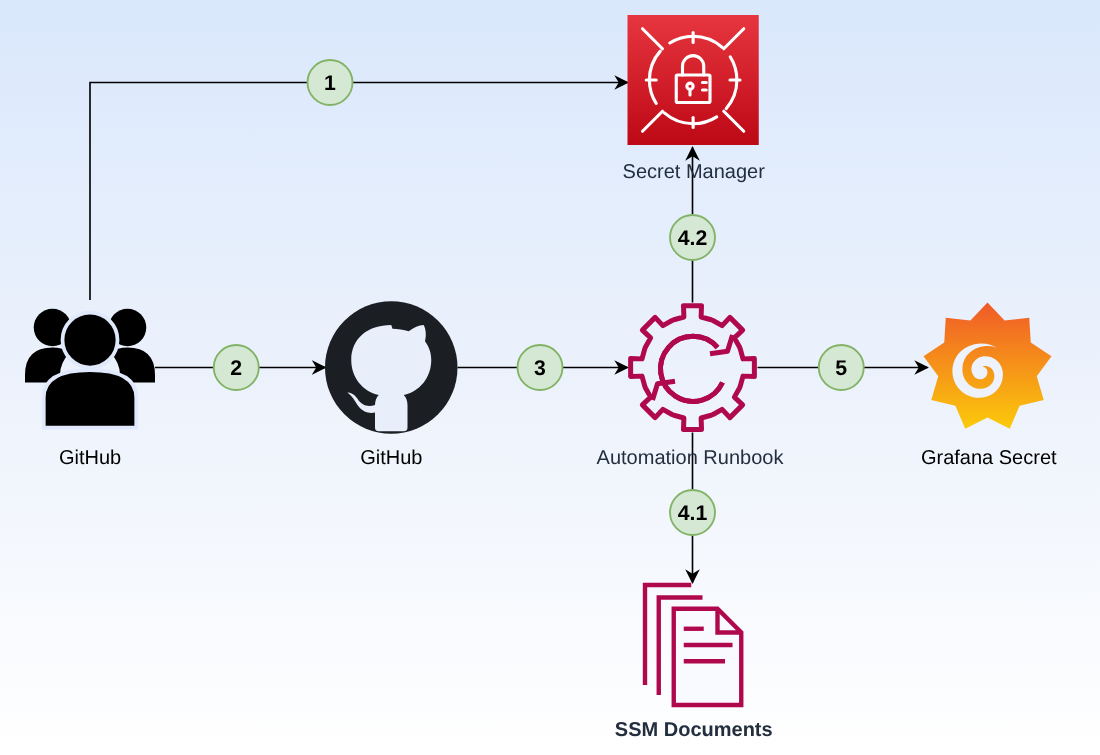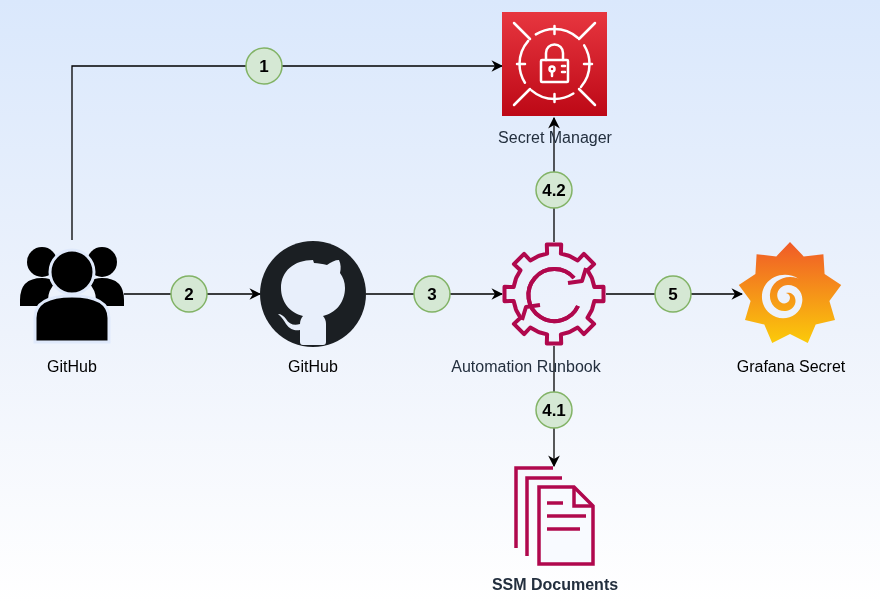--- a/index.html
+++ b/index.html
@@ -136,16 +136,16 @@
       </g>
       <g>
         <circle cx="673" cy="294" r="18" fill="#d5e8d4" stroke="#82b366" stroke-width="1.5"></circle>
         <text x="673" y="300" text-anchor="middle" class="badge-text">5</text>
       </g>
     </g>
 </svg>
 
 <div class="label" style="left:72px; top:358px;">GitHub</div>
 <div class="label" style="left:313px; top:358px;">GitHub</div>
-<div class="label dim" style="left:526px; top:358px;">Automation Runbook</div>
+<div class="label dim" style="left:552px; top:358px;">Automation Runbook</div>
 <div class="label dim" style="left:555px; top:129px;">Secret Manager</div>
 <div class="label" style="left:791px; top:358px;">Grafana Secret</div>
 <div class="label dim" style="left:555px; top:576px;font-weight:bold;">SSM Documents</div>
 
 </body></html>

